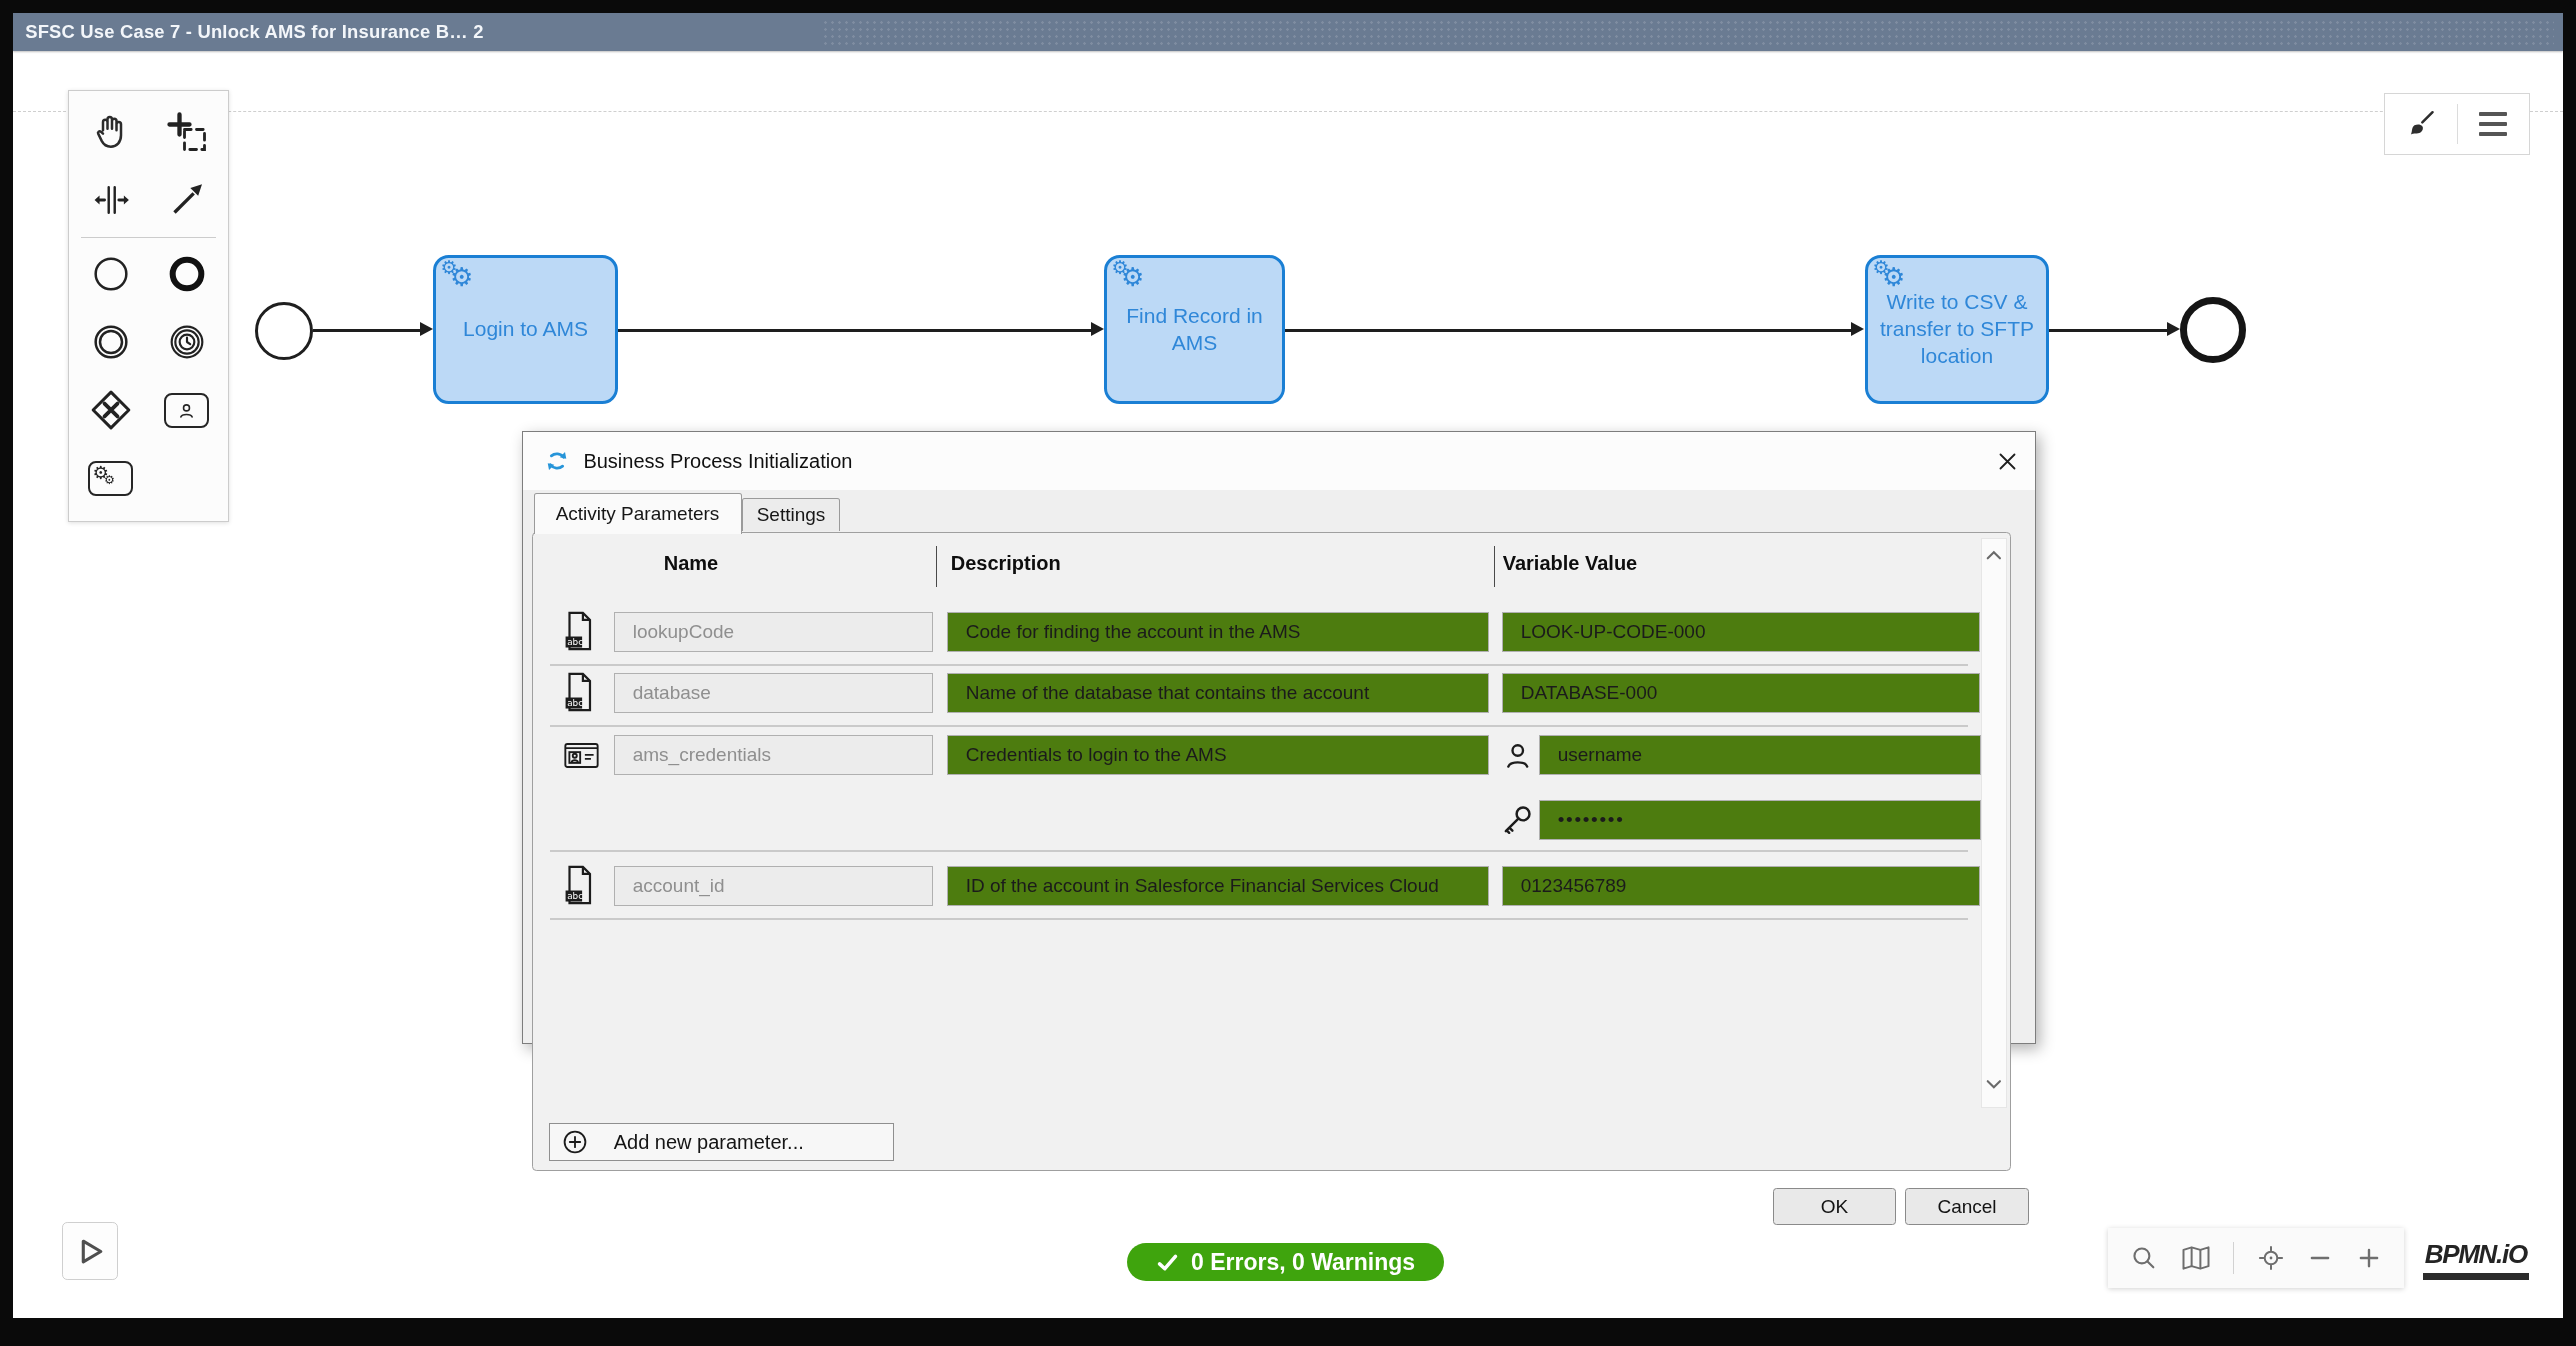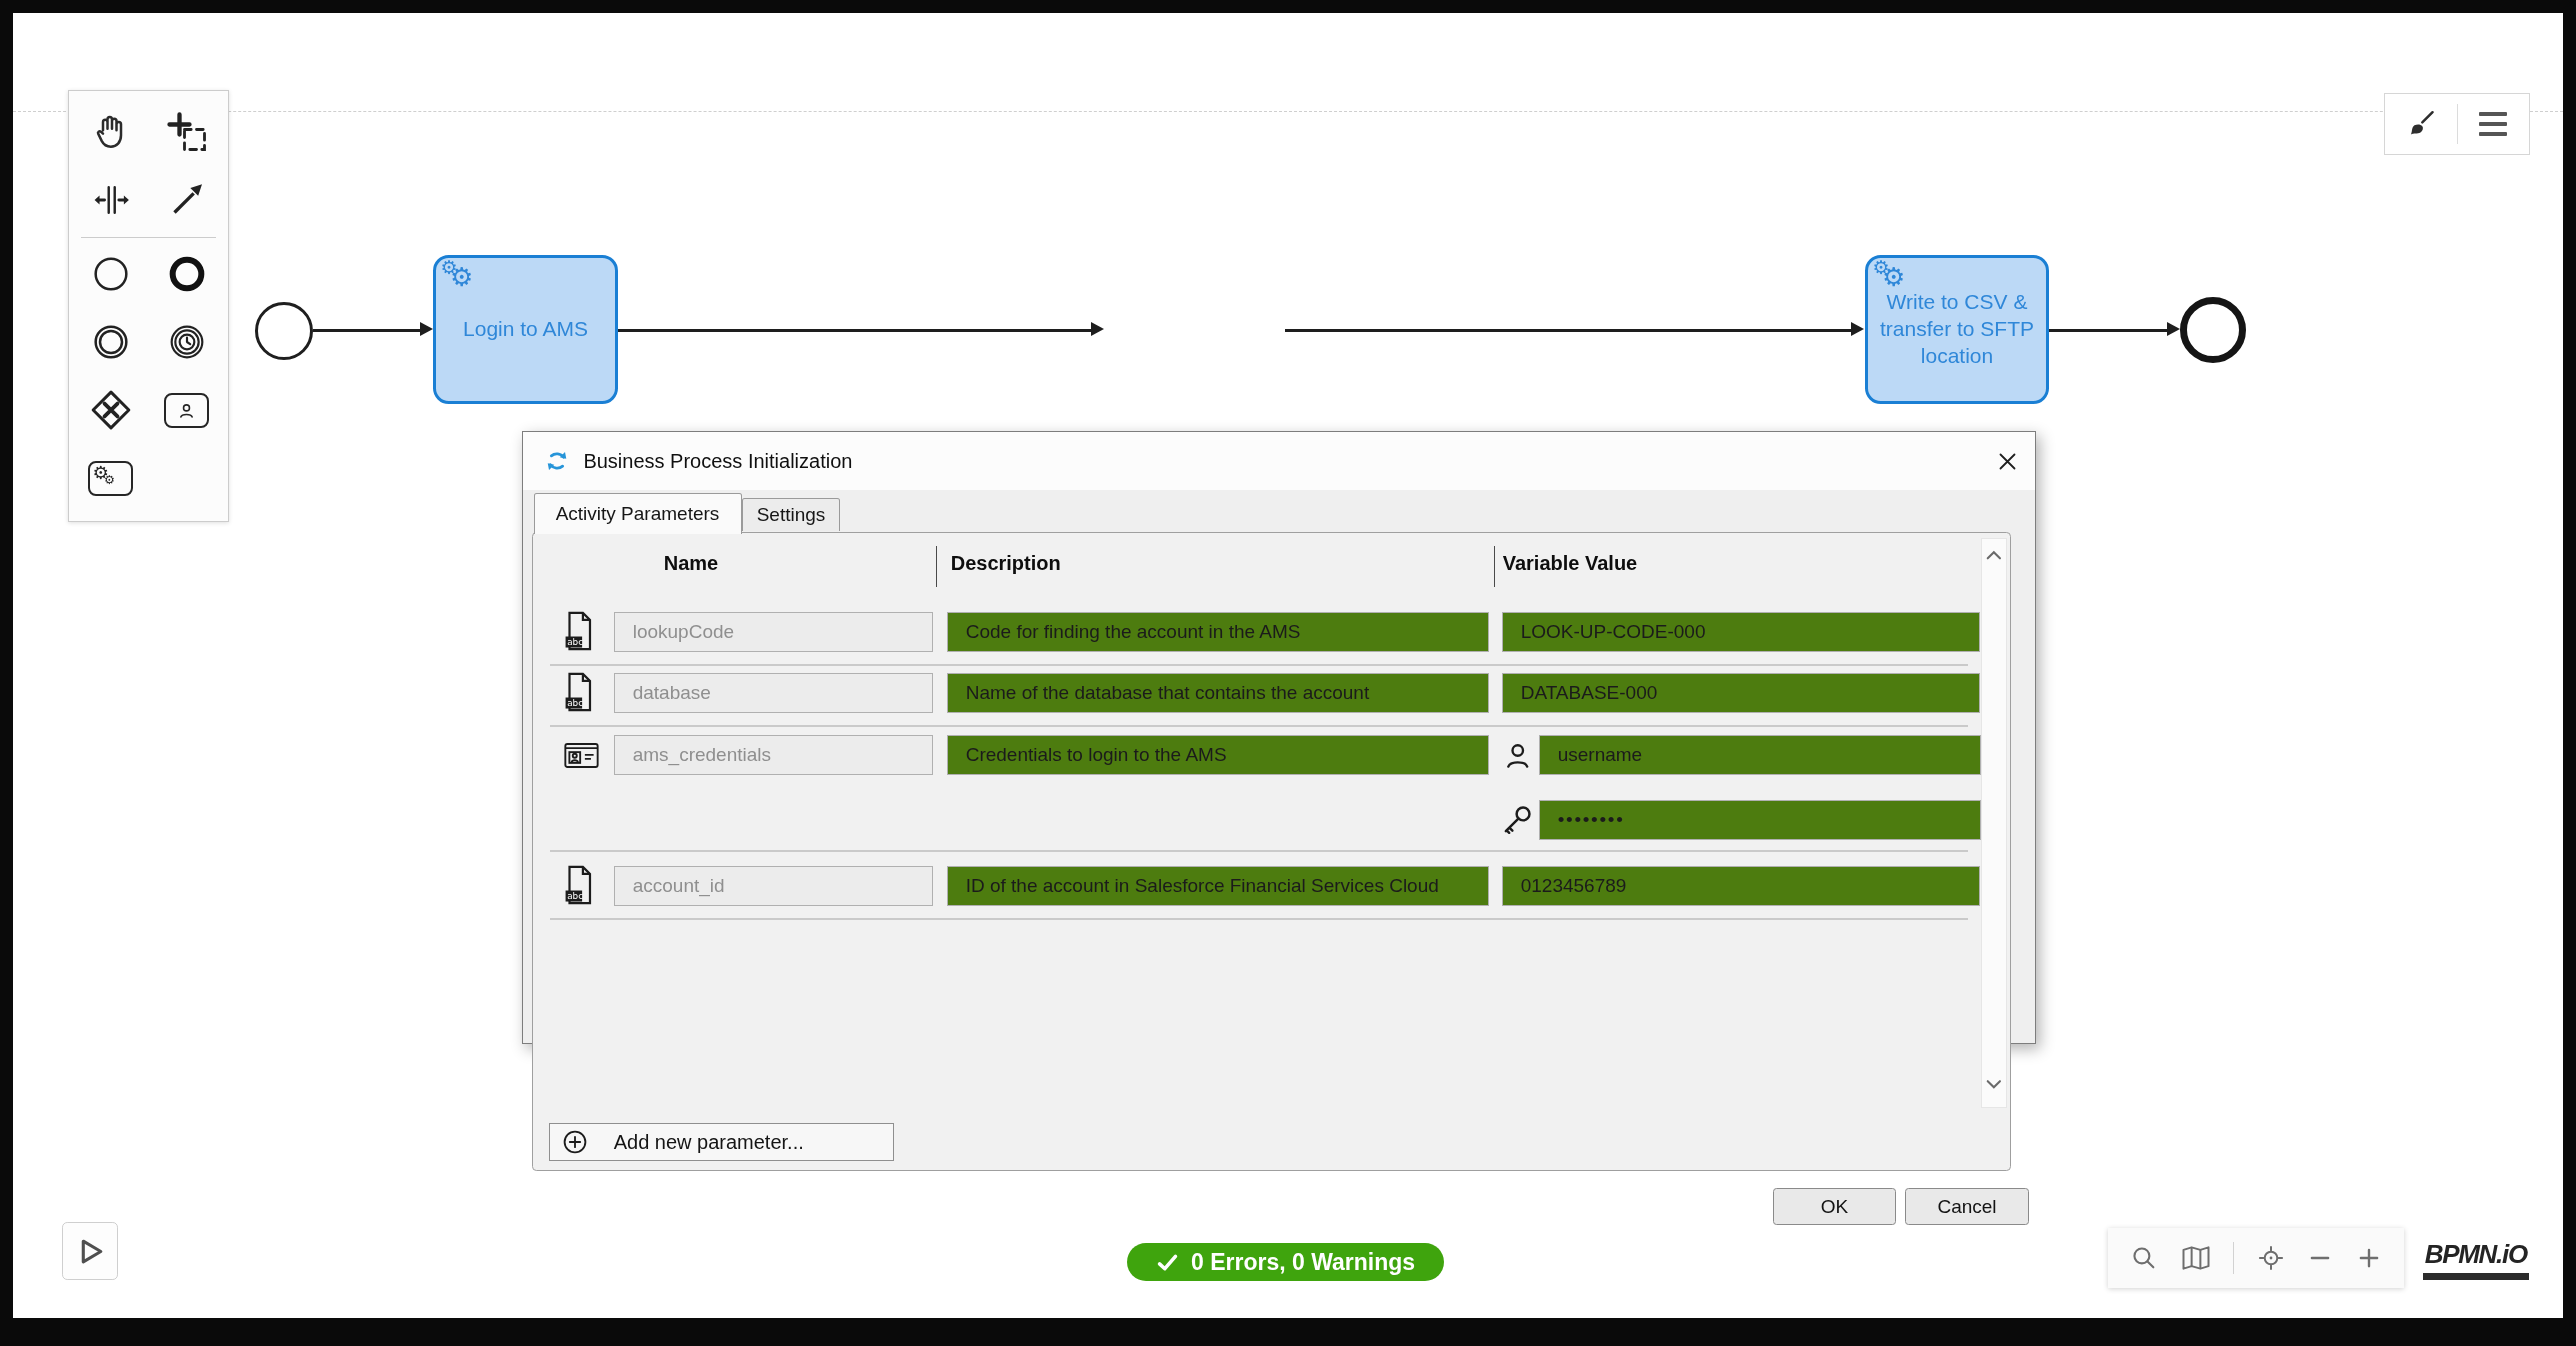--- a/index.html
+++ b/index.html
@@ -72,20 +72,24 @@
   .style-box .vdiv { width:0.9px; height:40px; background:#dcdcdc; }
   .burger { display:flex; flex-direction:column; gap:6.1px; }
   .burger span { display:block; width:28px; height:3.9px; background:#555; border-radius:0.9px; }
 </style>
 </head>
 <body>
 
 <div id="screen">
  <div class="app">
 
+  <div class="titlebar">
+    <span class="title">SFSC Use Case 7 - Unlock AMS for Insurance B… 2</span>
+    <div class="titlebar-texture"></div>
+  </div>
 
   <div class="page-dash"></div>
 
   <div class="palette">
     <div class="pal-item">
       <svg width="40" height="40" viewBox="0 0 24 24" fill="none" stroke="#2b2b2b" stroke-width="1.5" stroke-linecap="round" stroke-linejoin="round">
             <path d="M7.2 11V6a1.35 1.35 0 0 1 2.7 0v4M9.9 10V4.4a1.35 1.35 0 0 1 2.7 0V10M12.6 10V5.4a1.35 1.35 0 0 1 2.7 0V11M15.3 11V7.4a1.35 1.35 0 0 1 2.7 0V14c0 4.2-2.6 6.8-6.1 6.8-2.9 0-4.4-1.4-5.4-3.3L4.3 13c-.5-.9.7-1.9 1.6-1.2l1.3 1.2"></path>
           </svg>
     </div>
     <div class="pal-item">
@@ -156,20 +160,24 @@
     </div>
   </div>
 
   <div class="evt start"></div>
   <div class="flow" style="left:300px;width:108px;"></div>
   <div class="task" style="left:420px;width:185px;">
     <span class="task-gears"></span>
     <span>Login to AMS</span>
   </div>
   <div class="flow" style="left:605px;width:474px;"></div>
+  <div class="task" style="left:1091px;width:181px;">
+    <span class="task-gears"></span>
+    <span>Find Record in AMS</span>
+  </div>
   <div class="flow" style="left:1272px;width:567px;"></div>
   <div class="task" style="left:1852px;width:184px;">
     <span class="task-gears"></span>
     <span>Write to CSV &amp; transfer to SFTP location</span>
   </div>
   <div class="flow" style="left:2036px;width:119px;"></div>
   <div class="evt end"></div>
 
   <div class="dialog">
     <div class="dlg-title">

